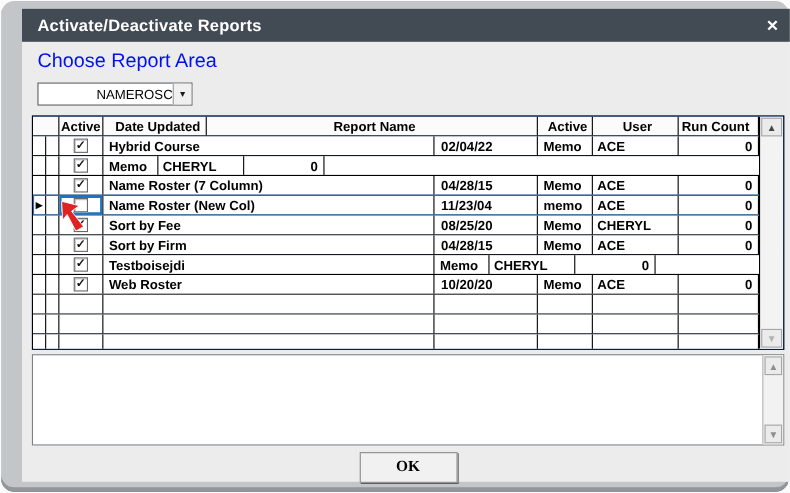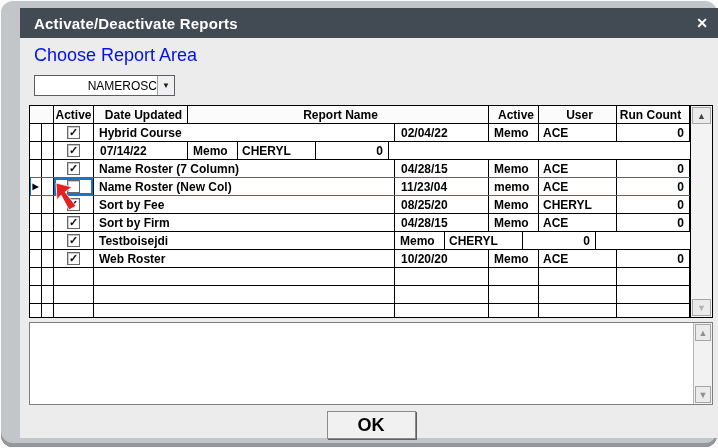--- a/index.html
+++ b/index.html
@@ -57,22 +57,22 @@
   .vscroll .sbtn { height:17px; background:#ebebeb; border:1px solid #a6a6a6;
                    display:flex; align-items:center; justify-content:center; font-size:9px; }
   .arrow-dark { color:#454545; } .arrow-lite { color:#b3b3b3; } .arrow-mid { color:#8e8e8e; }
 
   .memo { position:relative; margin:4px 0 0 9px; width:684px; height:83px; background:#ffffff;
           border:1px solid #7c8084; }
   .memo .vscroll { width:19px; background:#f2f2f2; border-left:1px solid #b5b5b5; }
 
   .okrow { display:flex; justify-content:center; margin-top:6px; }
   .ok { width:89px; height:28px; background:#f1f1f1; border:1px solid #8a8a8a;
-        box-shadow: 1px 1px 0 #606060; font-size:18px; font-weight:bold; color:#000;
-        display:flex; align-items:center; justify-content:center; }
+        box-shadow: 1px 1px 0 #606060; font-size:14px; font-weight:bold; color:#000;
+        display:flex; align-items:center; justify-content:center;font-family:Liberation Serif, serif; }
 
   .cursor-arrow { position:absolute; z-index:5; pointer-events:none; }
 </style>
 </head>
 <body>
 
 <div class="screen">
   <div class="outer">
     <div class="dialog">
 
@@ -116,21 +116,20 @@
                 <div class="cell c-notes">Memo</div>
                 <div class="cell c-user">ACE</div>
                 <div class="cell c-run">0</div>
               </div>
               <div class="grid-row">
                 <div class="cell c-sel"></div>
                 <div class="cell c-n2"></div>
                 <div class="cell c-active">
                   <span class="cb">✓</span>
                 </div>
-                <div class="cell c-date">07/14/22</div>
                 <div class="cell c-notes">Memo</div>
                 <div class="cell c-user">CHERYL</div>
                 <div class="cell c-run">0</div>
               </div>
               <div class="grid-row">
                 <div class="cell c-sel"></div>
                 <div class="cell c-n2"></div>
                 <div class="cell c-active">
                   <span class="cb">✓</span>
                 </div>

